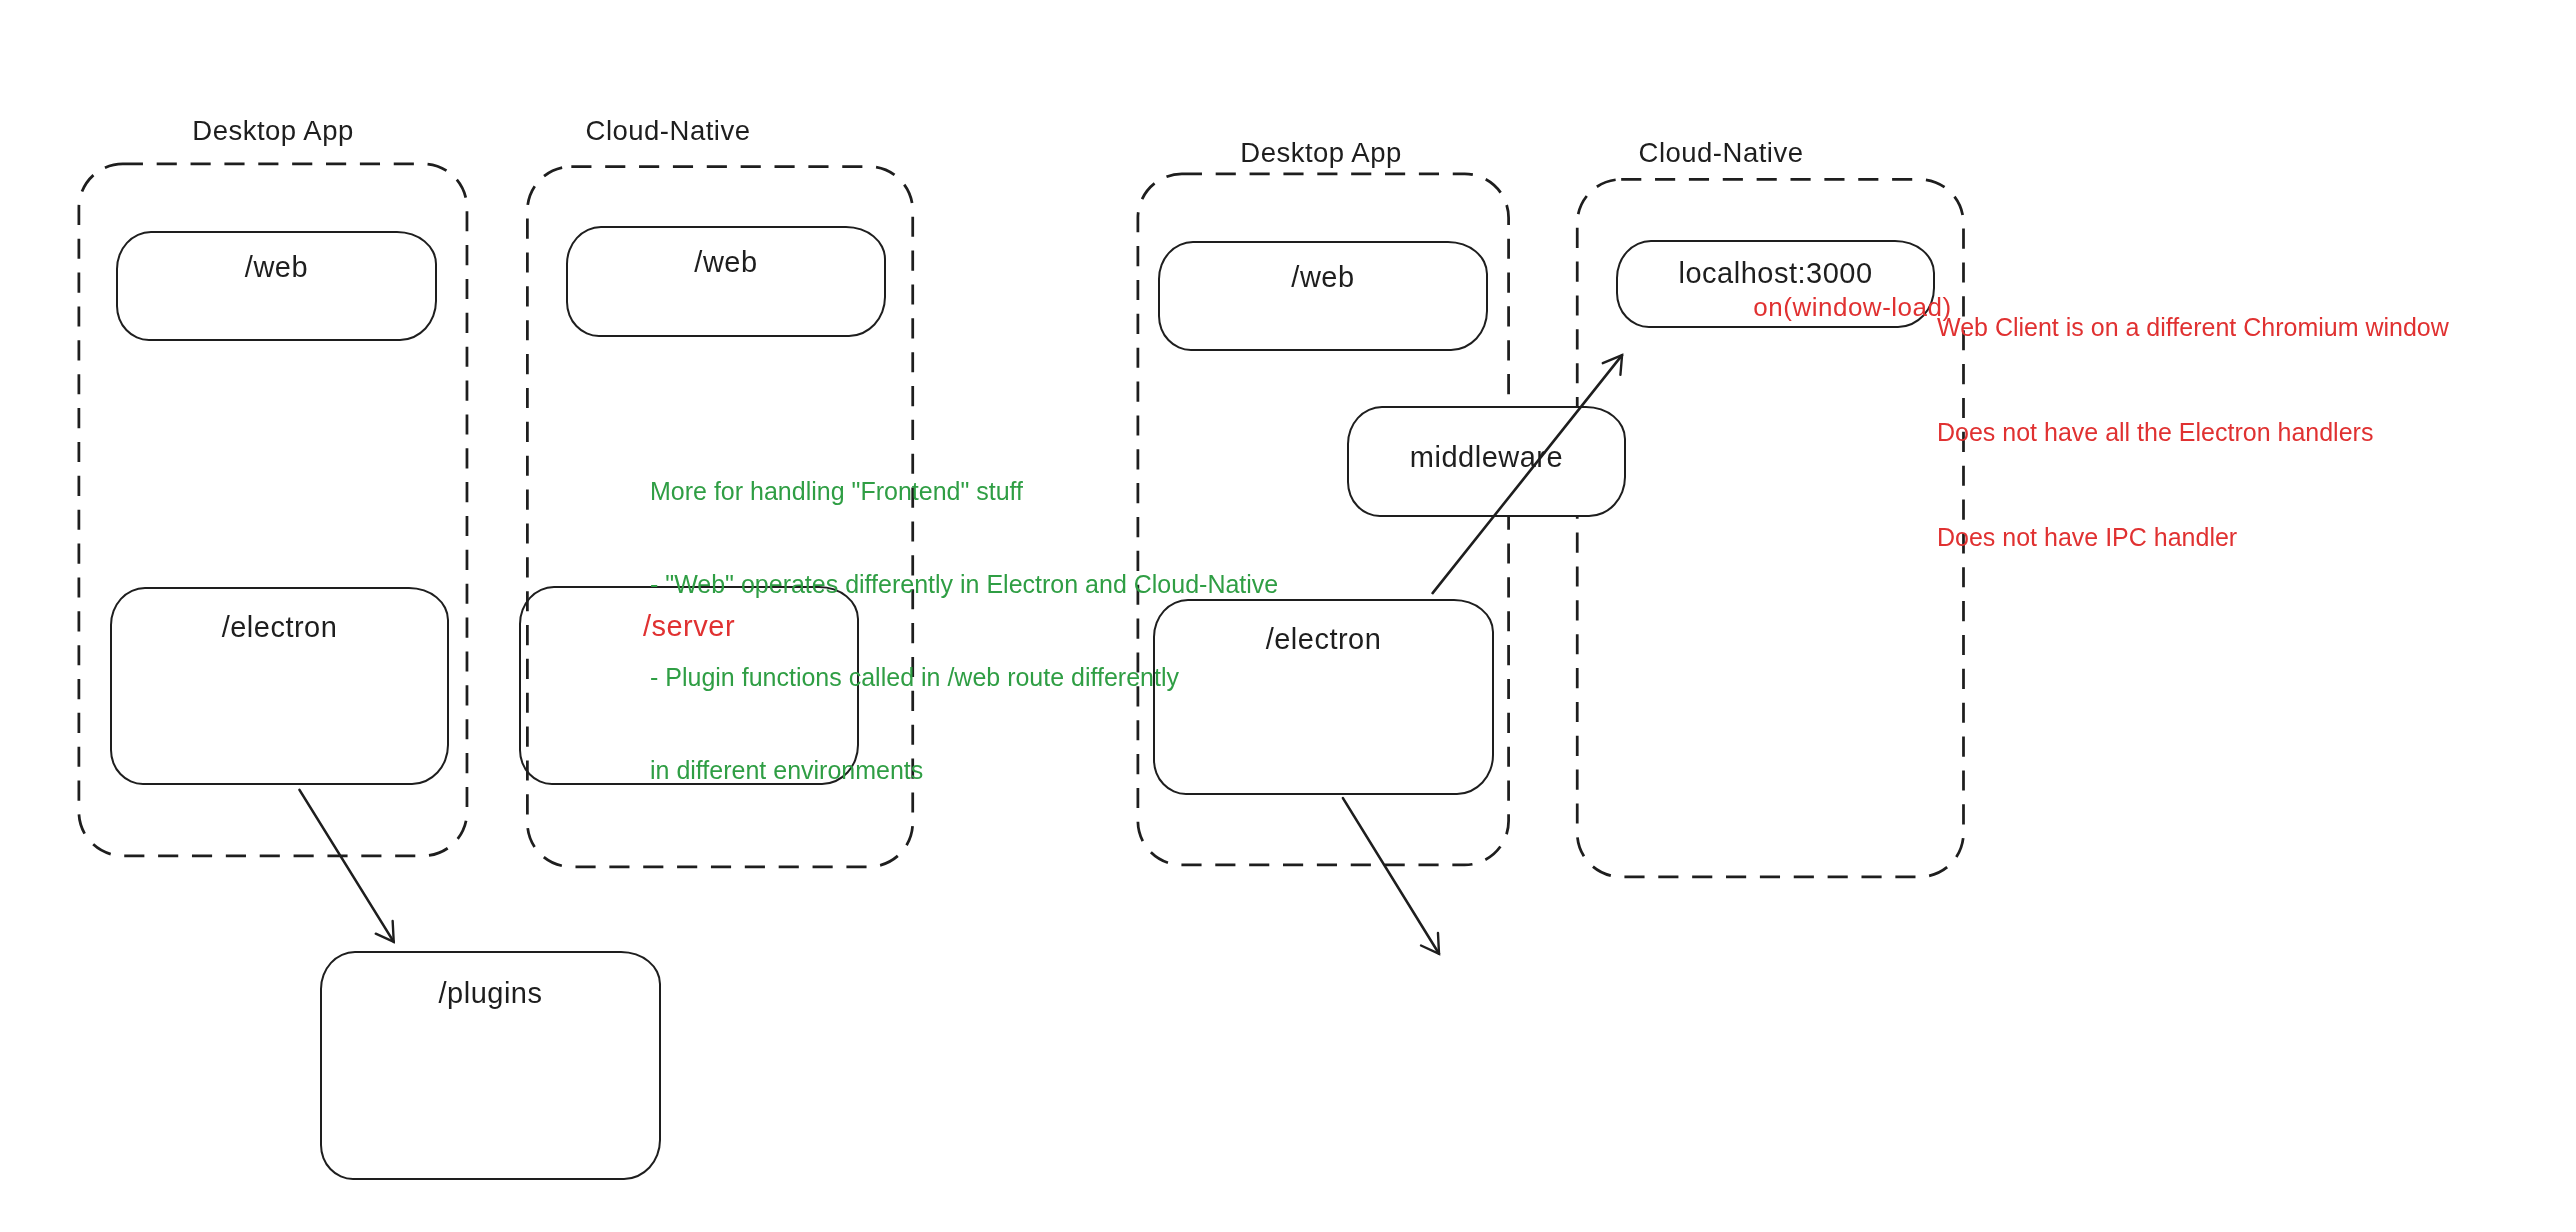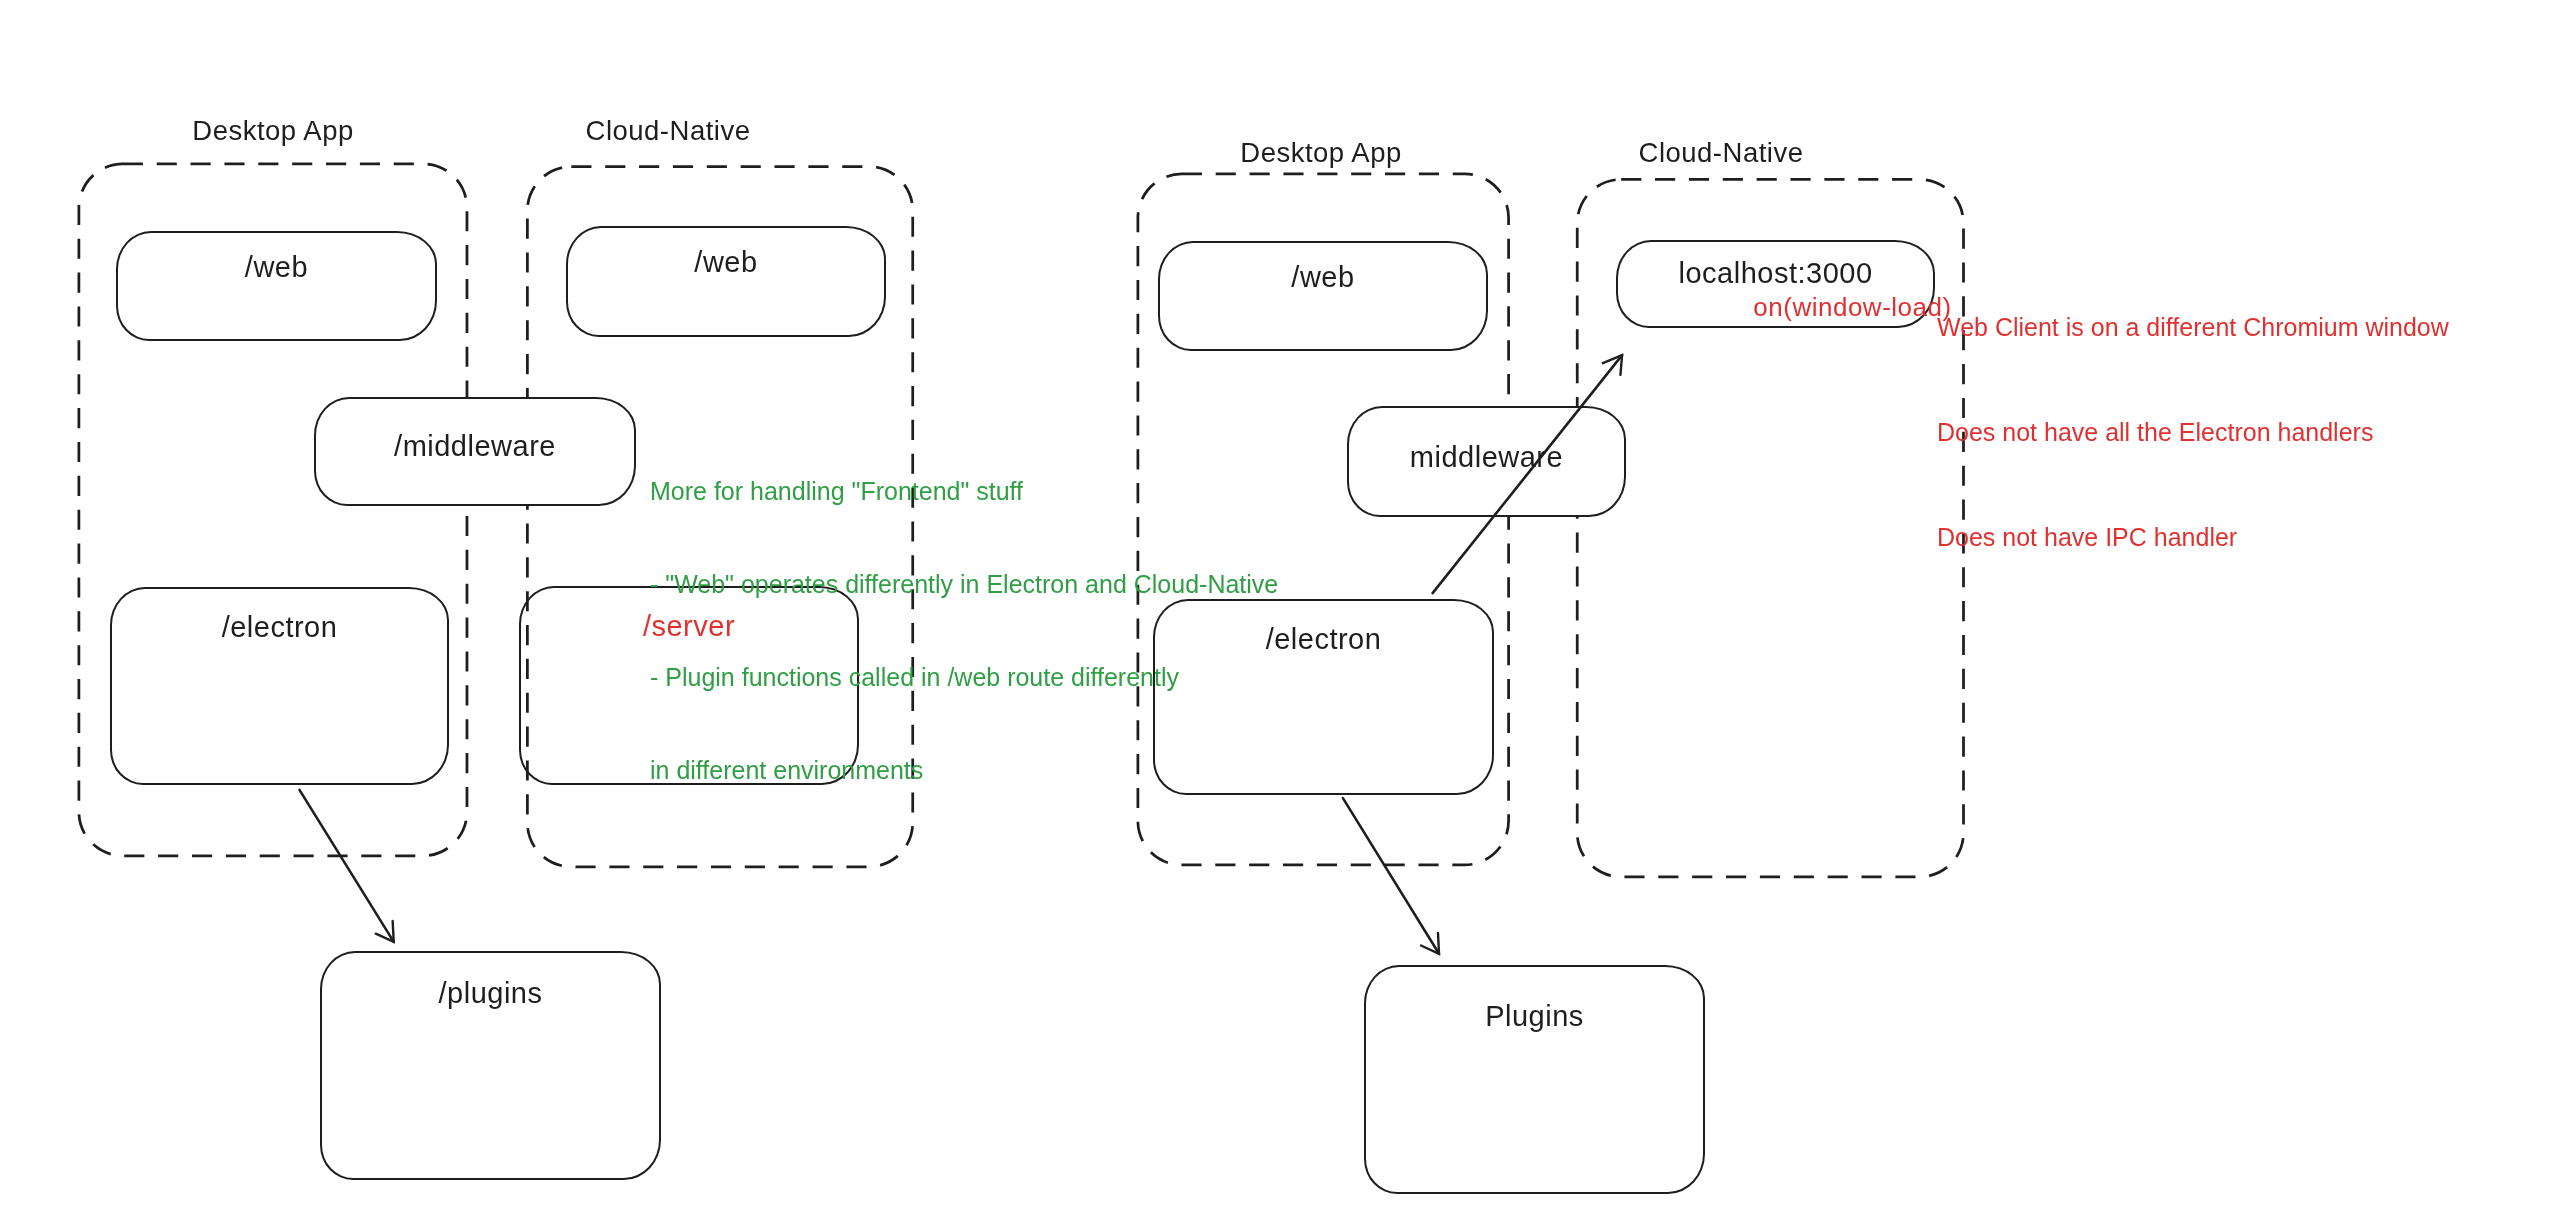--- a/index.html
+++ b/index.html
@@ -43,23 +43,20 @@
   <div class="title" style="left:508px;top:115px;width:320px;">Cloud-Native</div>
   <div class="title" style="left:1161px;top:137px;width:320px;">Desktop App</div>
   <div class="title" style="left:1561px;top:137px;width:320px;">Cloud-Native</div>
 
   <div class="node" style="left:116px;top:231px;width:321px;height:110px;padding-top:18.3px;">
     <span class="lbl">/web</span>
   </div>
   <div class="node" style="left:566px;top:226px;width:320px;height:111px;padding-top:18.3px;">
     <span class="lbl">/web</span>
   </div>
-  <div class="node" style="left:314px;top:397px;width:322px;height:109px;padding-top:31px;background:#fff;">
-    <span class="lbl">/middleware</span>
-  </div>
   <div class="node" style="left:110px;top:587px;width:339px;height:198px;padding-top:22px;">
     <span class="lbl">/electron</span>
   </div>
   <div class="node" style="left:519px;top:586px;width:340px;height:199px;padding-top:22px;">
     <span class="lbl red">/server</span>
   </div>
   <div class="node" style="left:320px;top:951px;width:341px;height:229px;padding-top:24px;">
     <span class="lbl">/plugins</span>
   </div>
 
@@ -76,23 +73,20 @@
   <div class="node" style="left:1616px;top:240px;width:319px;height:88px;padding-top:14.6px;background:#fff;">
     <span class="lbl">localhost:3000</span>
     <span class="lbl red lh-sub">on(window-load)</span>
   </div>
   <div class="node" style="left:1347px;top:406px;width:279px;height:111px;padding-top:33px;background:#fff;">
     <span class="lbl">middleware</span>
   </div>
   <div class="node" style="left:1153px;top:599px;width:341px;height:196px;padding-top:22px;">
     <span class="lbl">/electron</span>
   </div>
-  <div class="node" style="left:1364px;top:965px;width:341px;height:229px;padding-top:33px;">
-    <span class="lbl">Plugins</span>
-  </div>
 
   <div class="note red" style="left:1937px;top:240px;line-height:35px;">
     <div>Web Client is on a different Chromium window</div>
     <div>Does not have all the Electron handlers</div>
     <div>Does not have IPC handler</div>
   </div>
 
   <svg class="layer" viewBox="0 0 2814 1346">
     <defs>
       <marker id="arrowhead" viewBox="0 0 30 30" refX="26" refY="15" markerWidth="30" markerHeight="30" markerUnits="userSpaceOnUse" orient="auto">

